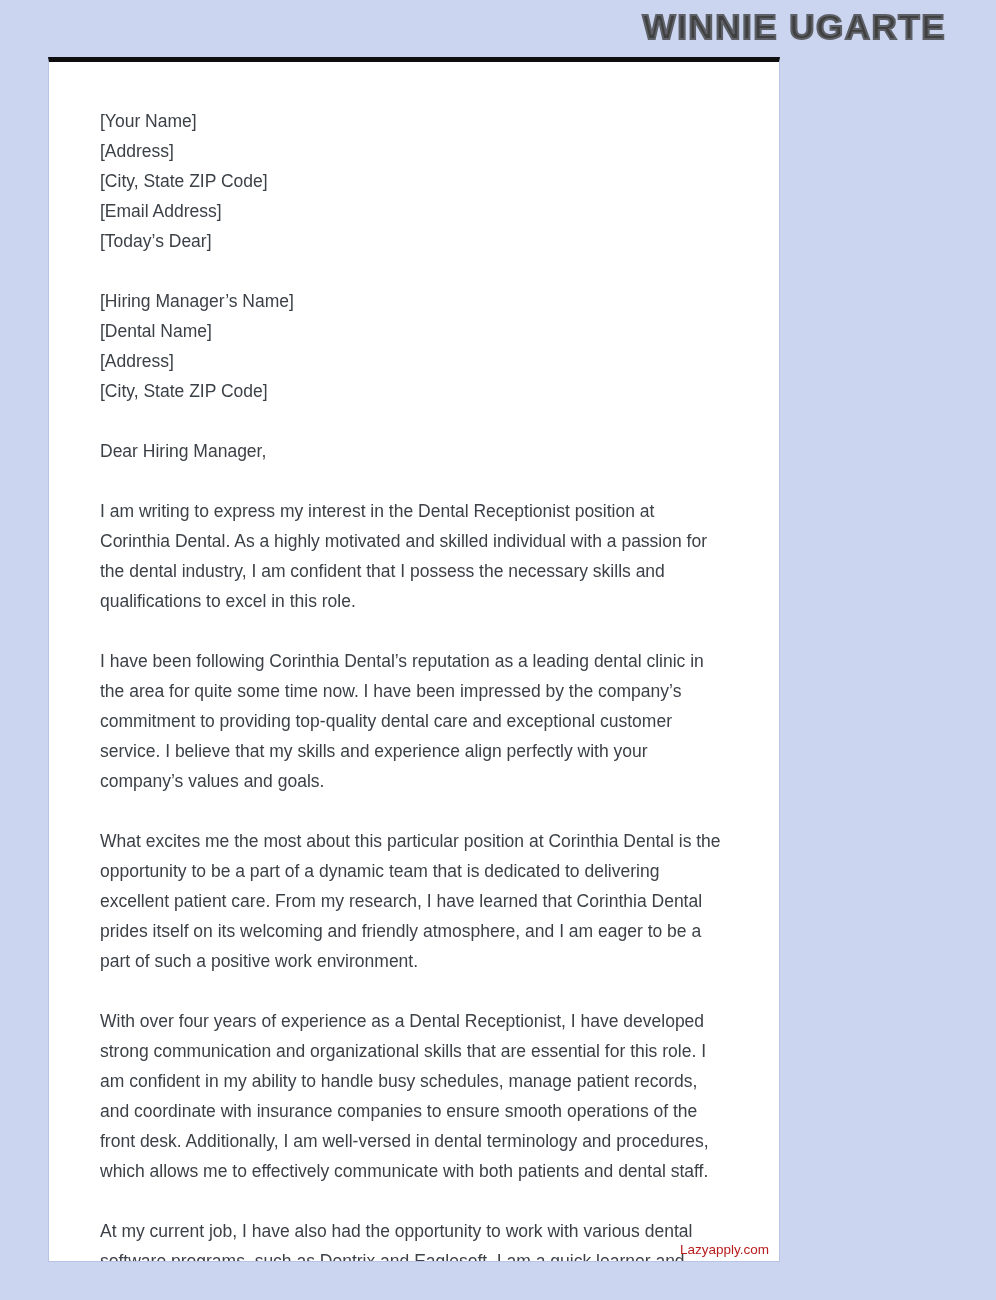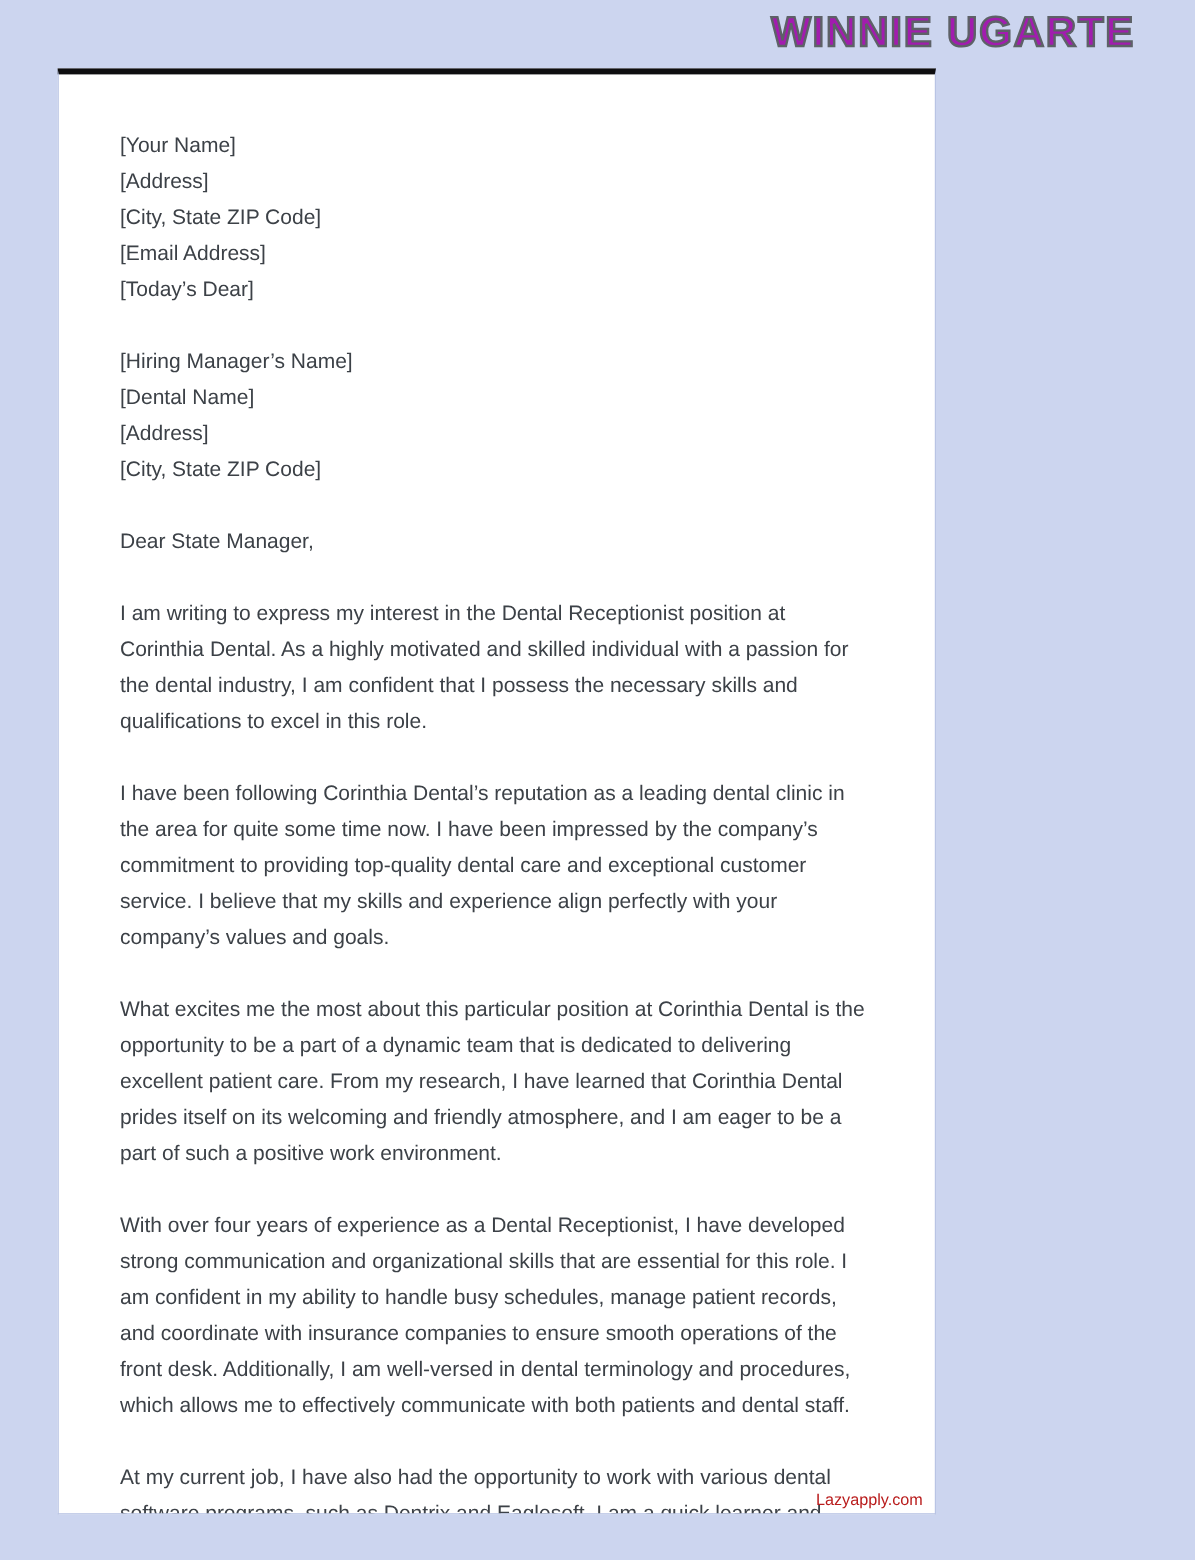--- a/index.html
+++ b/index.html
@@ -18,21 +18,21 @@
     height: 57px;
     display: flex;
     align-items: center;
     justify-content: flex-end;
     padding-right: 50px;
   }
   .brand {
     font-size: 35px;
     font-weight: 800;
     letter-spacing: 1.5px;
-    color: #a21caf;
+    color: #404040;
     -webkit-text-stroke: 2px #5d6167;
     text-transform: uppercase;
     line-height: 1;
     padding-bottom: 4px;
   }
   .sheet {
     position: relative;
     margin: 0 48px;
     width: 732px;
     height: 1205px;
@@ -80,21 +80,21 @@
     <div class="line">[Today’s Dear]</div>
   </div>
 
   <div class="block">
     <div class="line">[Hiring Manager’s Name]</div>
     <div class="line">[Dental Name]</div>
     <div class="line">[Address]</div>
     <div class="line">[City, State ZIP Code]</div>
   </div>
 
-  <div class="block">Dear State Manager,</div>
+  <div class="block">Dear Hiring Manager,</div>
 
   <p class="block">I am writing to express my interest in the Dental Receptionist position at Corinthia Dental. As a highly motivated and skilled individual with a passion for the dental industry, I am confident that I possess the necessary skills and qualifications to excel in this role.</p>
   <p class="block">I have been following Corinthia Dental’s reputation as a leading dental clinic in the area for quite some time now. I have been impressed by the company’s commitment to providing top-quality dental care and exceptional customer service. I believe that my skills and experience align perfectly with your company’s values and goals.</p>
   <p class="block">What excites me the most about this particular position at Corinthia Dental is the opportunity to be a part of a dynamic team that is dedicated to delivering excellent patient care. From my research, I have learned that Corinthia Dental prides itself on its welcoming and friendly atmosphere, and I am eager to be a part of such a positive work environment.</p>
   <p class="block">With over four years of experience as a Dental Receptionist, I have developed strong communication and organizational skills that are essential for this role. I am confident in my ability to handle busy schedules, manage patient records, and coordinate with insurance companies to ensure smooth operations of the front desk. Additionally, I am well-versed in dental terminology and procedures, which allows me to effectively communicate with both patients and dental staff.</p>
   <p class="block">At my current job, I have also had the opportunity to work with various dental software programs, such as Dentrix and Eaglesoft. I am a quick learner and adapt easily to new systems, so I am confident that I can efficiently navigate through Corinthia Dental’s software as well.</p>
 
   <div class="footer">Lazyapply.com</div>
 </div>
 

